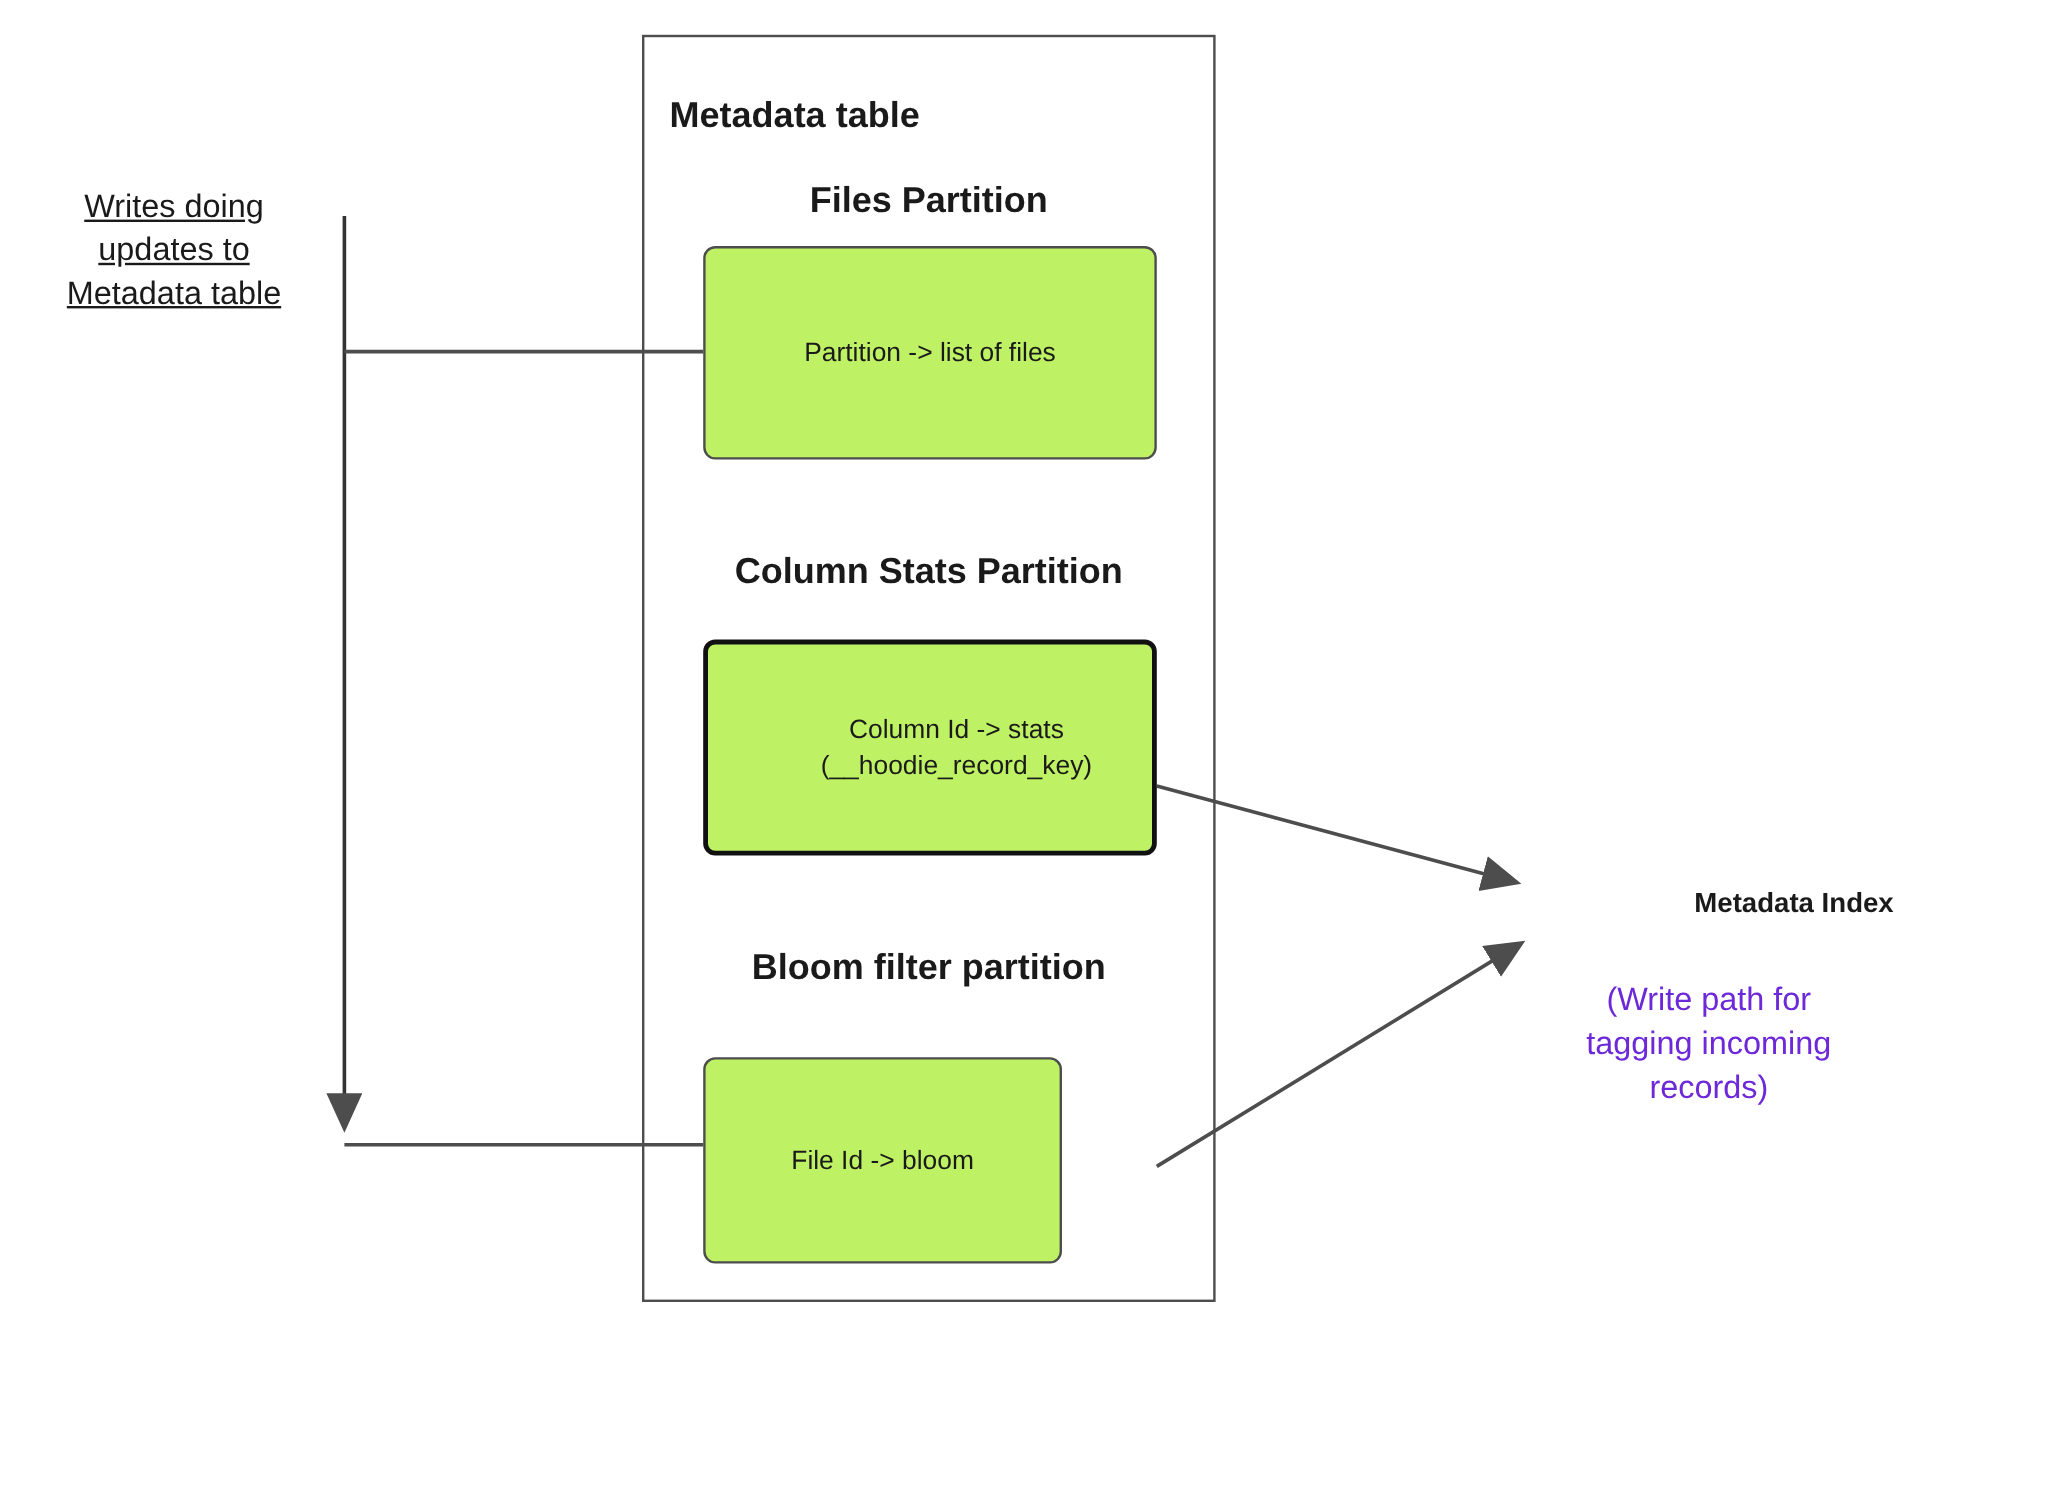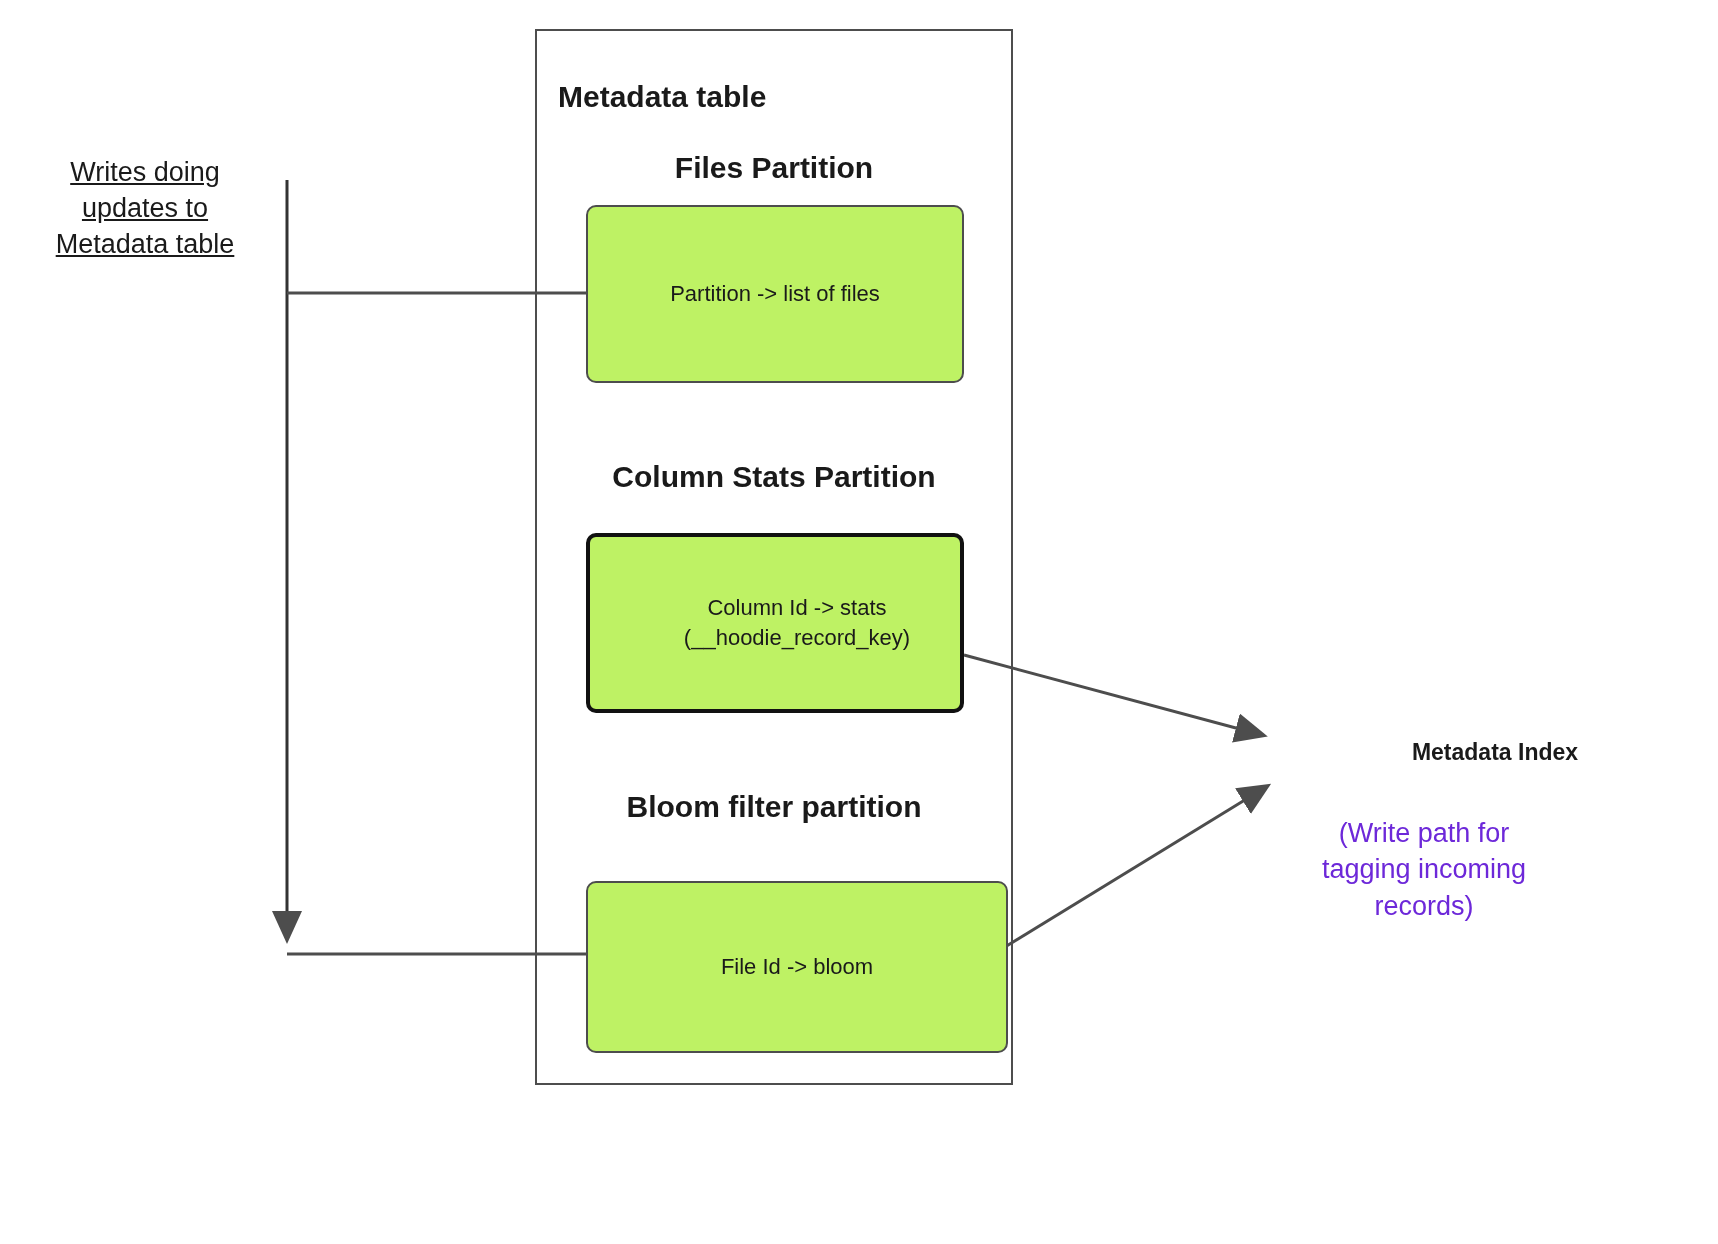--- a/index.html
+++ b/index.html
@@ -78,21 +78,21 @@
     align-items: center;
     justify-content: center;
     text-align: center;
     font-size: 22px;
     color: #1a1a1a;
     line-height: 1.35;
     white-space: pre-line;
   }
   .box-files    { left: 586px; top: 205px;  width: 378px; height: 178px; }
   .box-colstats { left: 586px; top: 533px;  width: 378px; height: 180px; border-width: 4px; border-color: #111111; padding-left: 44px; }
-  .box-bloom    { left: 586px; top: 881px;  width: 422px; height: 172px; }
+  .box-bloom    { left: 586px; top: 881px;  width: 299px; height: 172px; }
 
   .mi-title {
     position: absolute;
     left: 1285px;
     top: 739px;
     width: 420px;
     text-align: center;
     font-size: 23px;
     font-weight: bold;
     color: #1a1a1a;

